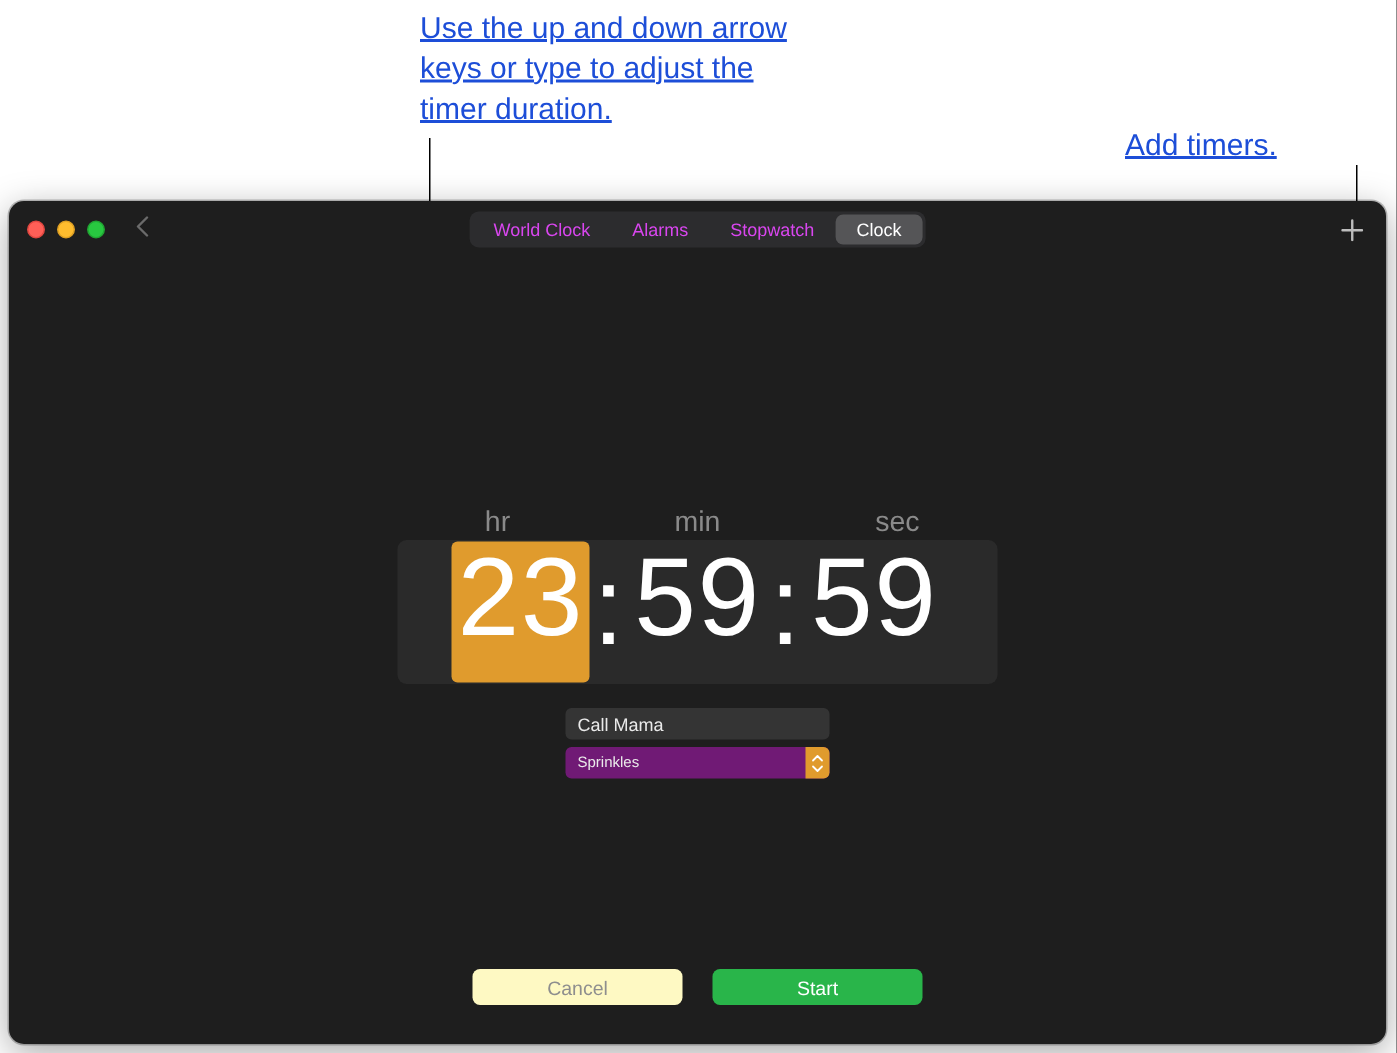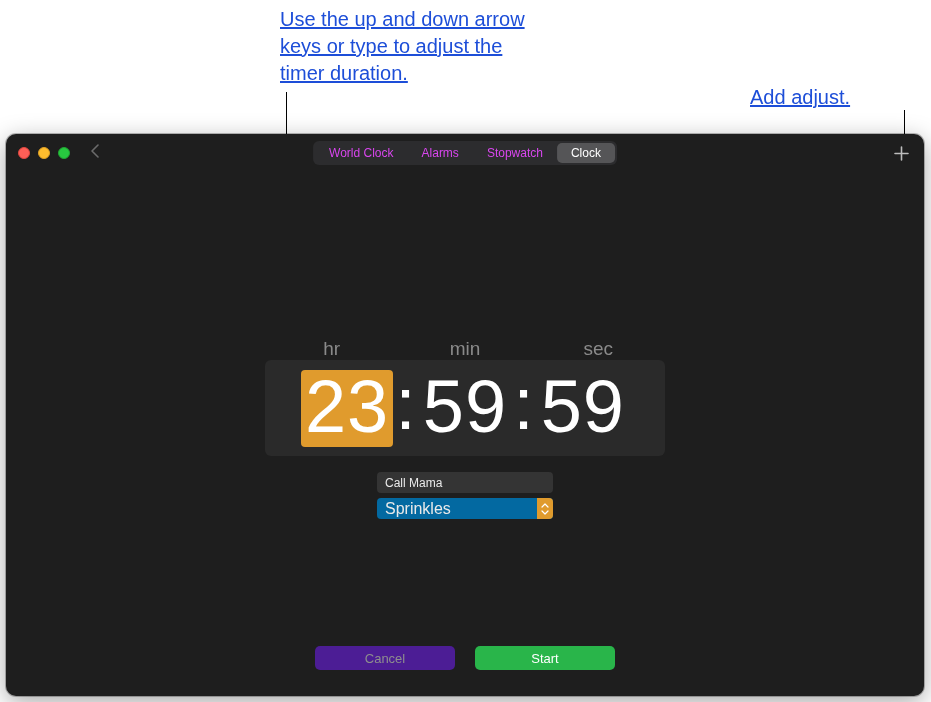--- a/index.html
+++ b/index.html
@@ -121,21 +121,21 @@
       border-radius: 6px;
       display: flex;
       align-items: center;
       justify-content: center;
       font-size: 74px;
       font-weight: 300;
       color: #fff;
       letter-spacing: 1px;
     }
     .seg {
-      padding: 0 4px 3px 4px;
+      padding: 0 4px 20px 4px;
       border-radius: 4px;
       line-height: 1;
     }
     .seg.sel { background: #e09b2d; color: #fff; }
     .colon { color: #fff; padding: 0 2px 8px 2px; line-height: 1; }
 
     .field-wrap {
       position: absolute;
       left: 50%;
       transform: translateX(-50%);
@@ -148,24 +148,24 @@
       border-radius: 4px;
       color: #eaeaea;
       font-size: 12px;
       padding: 0 8px;
       display: flex;
       align-items: center;
     }
     .sound-field {
       top: 326px;
       height: 21px;
-      background: #0369a1;
+      background: #701a75;
       border-radius: 4px;
       color: #eaeaea;
-      font-size: 16px;
+      font-size: 10px;
       padding: 0 0 0 8px;
       display: flex;
       align-items: center;
       position: absolute;
     }
     .sound-arrows {
       margin-left: auto;
       width: 16px;
       height: 100%;
       background: #e09b2d;
@@ -189,28 +189,28 @@
     .btn {
       width: 140px;
       height: 24px;
       border-radius: 5px;
       font-size: 13px;
       display: flex;
       align-items: center;
       justify-content: center;
       cursor: default;
     }
-    .btn.cancel { background: #4c1d95; color: #8e8e8e; }
+    .btn.cancel { background: #fef9c3; color: #8e8e8e; }
     .btn.start { background: #29b54a; color: #fff; }
   </style>
 </head>
 <body>
 
 <div class="annotation ann1">Use the up and down arrow keys or type to adjust the timer duration.</div>
-<div class="annotation ann2">Add adjust.</div>
+<div class="annotation ann2">Add timers.</div>
 <div class="callout-line line1a"></div>
 <div class="callout-line line1b"></div>
 <div class="callout-line line2a"></div>
 
 <div class="window">
   <div class="titlebar">
     <div class="traffic">
       <div class="tl red"></div>
       <div class="tl yellow"></div>
       <div class="tl green"></div>

